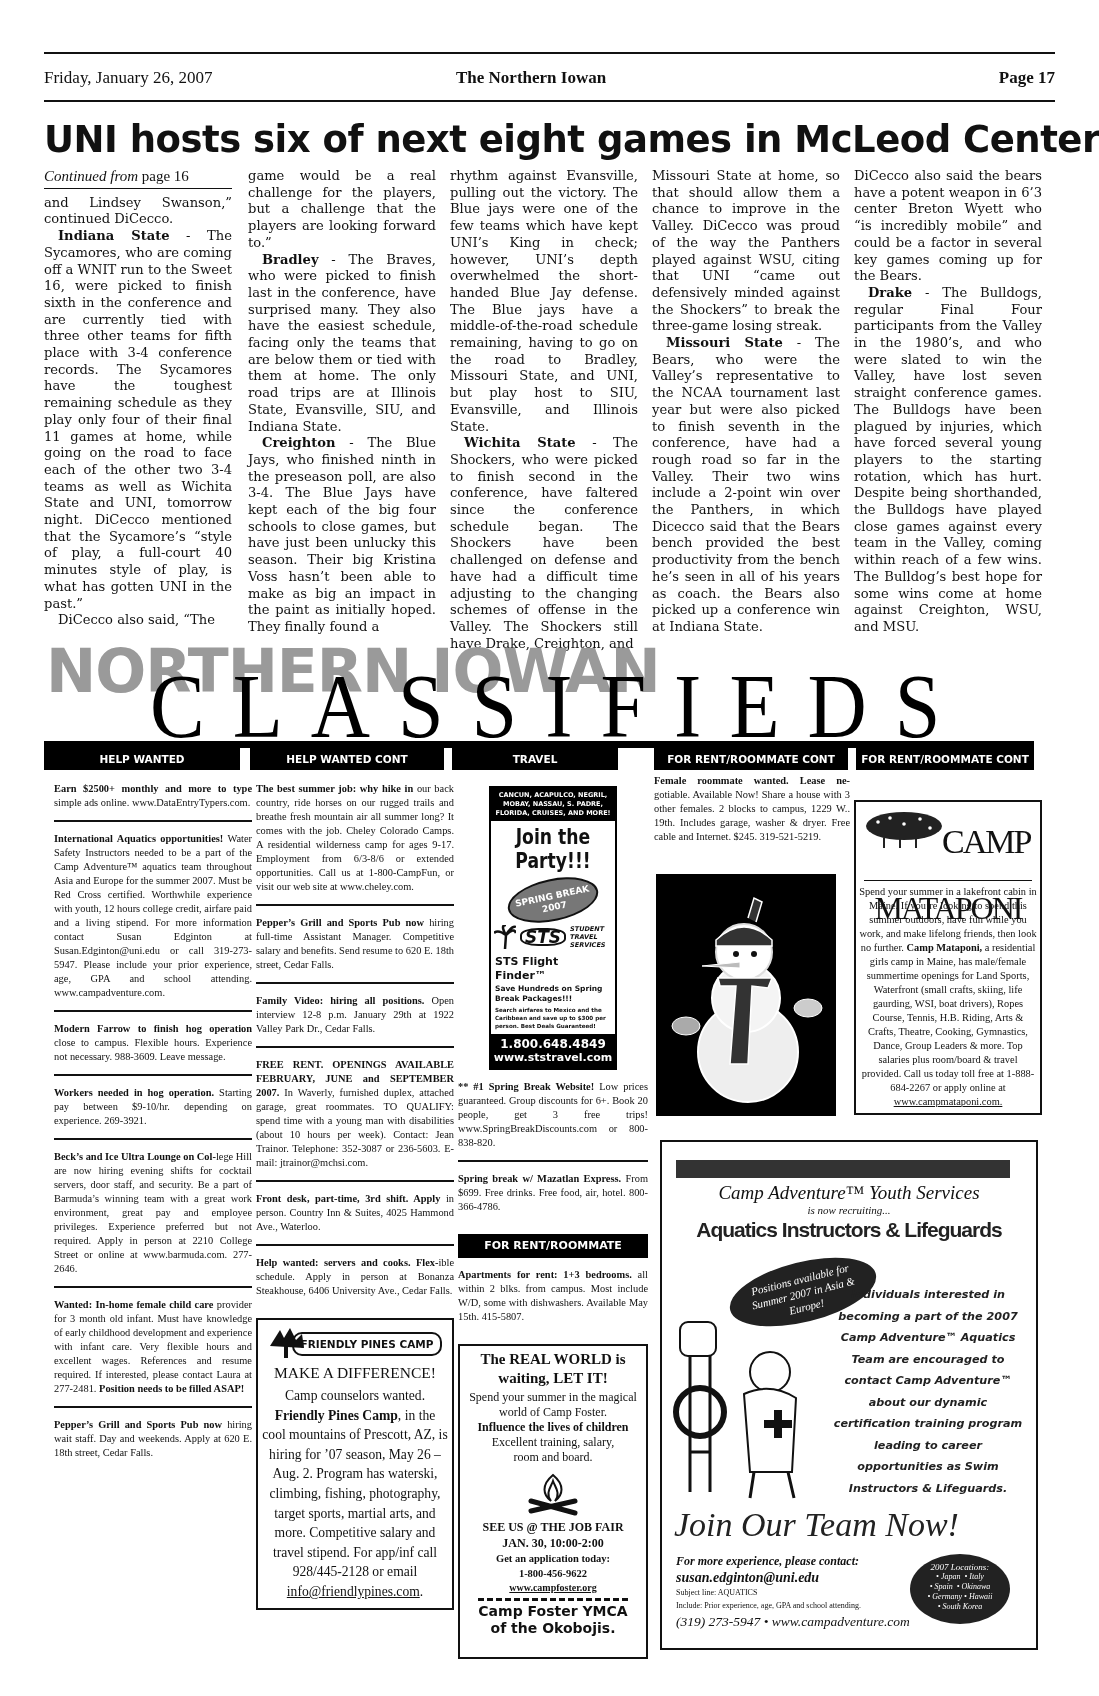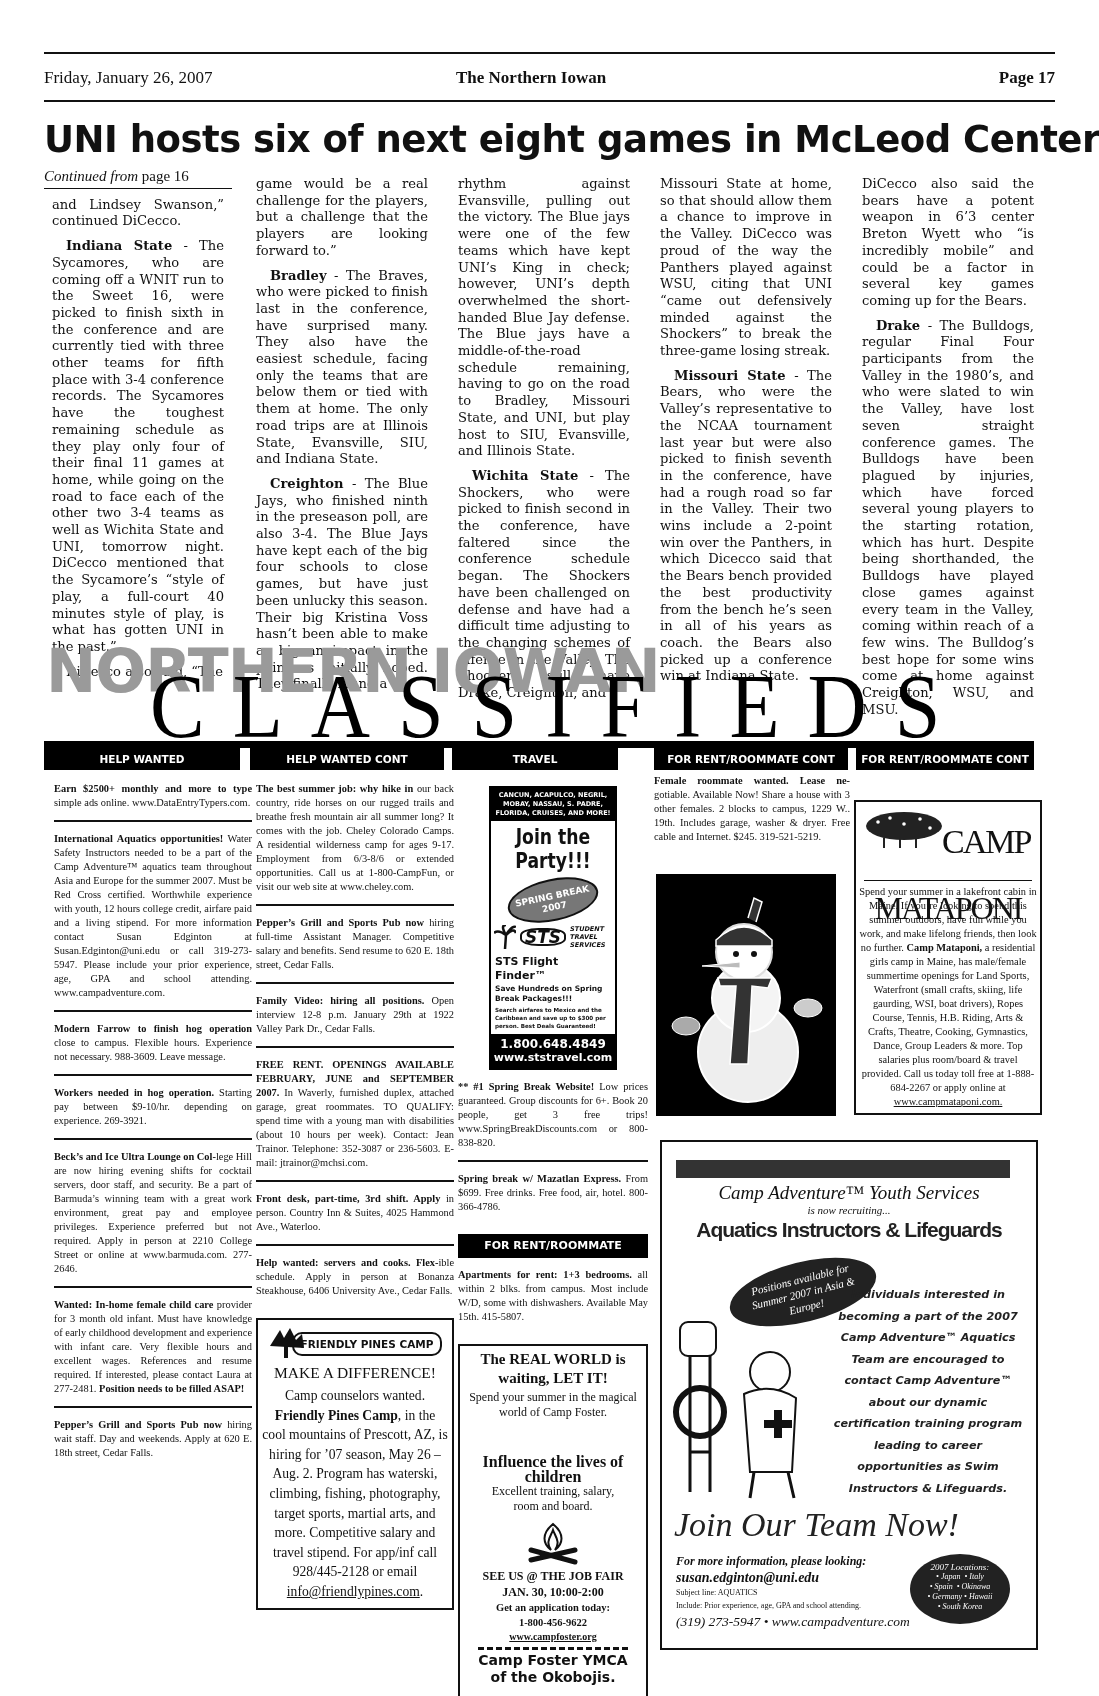--- a/index.html
+++ b/index.html
@@ -3,21 +3,21 @@
 <meta charset="utf-8">
 <style>
   html,body{margin:0;padding:0;background:#fff;}
   body{width:1099px;height:1696px;position:relative;overflow:hidden;color:#111;font-family:"DejaVu Serif",serif;}
   .abs{position:absolute;}
   .rule{position:absolute;left:44px;width:1011px;height:2px;background:#111;}
   .hdr{position:absolute;top:66px;left:44px;width:1011px;height:26px;font-family:"Liberation Serif",serif;font-size:17px;}
   .hdr span{position:absolute;top:2px;}
   .headline{position:absolute;top:118px;left:44px;width:1020px;font-family:"DejaVu Sans",sans-serif;font-weight:bold;font-size:37px;letter-spacing:-0.5px;white-space:nowrap;}
   .col{position:absolute;top:168px;width:188px;font-family:"DejaVu Serif",serif;font-size:13.1px;line-height:16.7px;text-align:justify;}
-  .col p{margin:8px;text-indent:14px;}
+  .col p{margin:0;text-indent:14px;}
   .col p.noind{text-indent:0;}
   .col b{font-weight:bold;}
   .contfrom{font-family:"Liberation Serif",serif;font-size:15px;border-bottom:1px solid #111;padding-bottom:3px;margin-bottom:6px;}
   .contfrom i{font-style:italic;}
   .brand{position:absolute;top:636px;left:46px;font-family:"DejaVu Sans",sans-serif;font-weight:bold;font-size:60px;color:#9a9a9a;letter-spacing:-1px;}
   .classifieds{position:absolute;top:654px;left:150px;font-family:"Liberation Serif",serif;font-size:82px;letter-spacing:28px;color:#000;transform:scaleY(1.12);transform-origin:top left;}
   .catbar{position:absolute;top:748px;height:22px;background:#000;color:#fff;font-family:"DejaVu Sans",sans-serif;font-weight:bold;font-size:10.5px;text-align:center;line-height:26px;}
   .catbar.tall{top:741px;height:29px;line-height:36px;}
   .ccol{position:absolute;width:198px;font-family:"Liberation Serif",serif;font-size:10.4px;line-height:14px;text-align:justify;}
   .ad{padding-bottom:10px;margin-bottom:10px;border-bottom:2px solid #111;}
@@ -138,21 +138,21 @@
     </div>
   </div>
   <div class="ad"><b>** #1 Spring Break Website!</b><span> Low prices guaranteed. Group discounts for 6+. Book 20 people, get 3 free trips! www.SpringBreakDiscounts.com or 800-838-820.</span></div>
   <div class="ad last" style="margin-bottom:0;"><b>Spring break w/ Mazatlan Express.</b><span> From $699. Free drinks. Free food, air, hotel. 800-366-4786.</span></div>
   <div class="subbar">FOR RENT/ROOMMATE</div>
   <div class="ad last"><b>Apartments for rent: 1+3 bedrooms.</b><span> all within 2 blks. from campus. Most include W/D, some with dishwashers. Available May 15th. 415-5807.</span></div>
 
   <div class="box" style="padding:4px 2px 20px;">
     <div style="font-weight:bold;font-size:15px;line-height:19px;padding:0 8px;">The REAL WORLD is waiting, LET IT!</div>
     <div style="font-size:12px;line-height:15px;margin-top:2px;">Spend your summer in the magical world of Camp Foster.</div>
-    <div style="font-size:16px;line-height:15px;font-weight:bold;margin-top:34px;">Influence the lives of children</div>
+    <div style="font-size:12px;line-height:15px;font-weight:bold;">Influence the lives of children</div>
     <div style="font-size:12px;line-height:15px;padding:0 24px;">Excellent training, salary, room and board.</div>
     <svg width="60" height="46" style="margin:6px auto 2px;display:block;">
         <path d="M30 4 C18 14 20 24 28 30 C22 22 28 16 30 10 C32 16 38 22 32 30 C40 24 42 14 30 4 Z" fill="none" stroke="#111" stroke-width="2"></path>
         <path d="M8 40 L52 30 M8 30 L52 42" stroke="#111" stroke-width="5" stroke-linecap="round"></path>
       </svg>
     <div style="font-weight:bold;font-size:12px;line-height:16px;">SEE US @ THE JOB FAIR</div>
     <div style="font-weight:bold;font-size:12px;line-height:16px;">JAN. 30, 10:00-2:00</div>
     <div style="font-weight:bold;font-size:10.5px;line-height:15px;">Get an application today:</div>
     <div style="font-weight:bold;font-size:10.5px;line-height:15px;">1-800-456-9622</div>
     <a class="u" style="font-weight:bold;font-size:10px;display:block;">www.campfoster.org</a>
@@ -208,21 +208,21 @@
     <rect x="10" y="20" width="36" height="34" rx="8" fill="none" stroke="#111" stroke-width="2"></rect>
     <path d="M20 54 V190 M40 54 V190 M20 150 H40" stroke="#111" stroke-width="3"></path>
     <circle cx="30" cy="110" r="24" fill="none" stroke="#111" stroke-width="6"></circle>
     <circle cx="100" cy="70" r="20" fill="#fff" stroke="#111" stroke-width="2"></circle>
     <path d="M74 92 Q100 80 126 96 L122 170 L80 170 Z" fill="#fff" stroke="#111" stroke-width="2"></path>
     <path d="M94 118 h10 v-10 h8 v10 h10 v8 h-10 v10 h-8 v-10 h-10 z" fill="#111"></path>
     <path d="M84 170 L80 196 M118 170 L124 196" stroke="#111" stroke-width="3"></path>
   </svg>
   <div style="position:absolute;left:168px;top:142px;width:196px;text-align:center;font-family:'DejaVu Sans',sans-serif;font-style:italic;font-weight:bold;font-size:11.2px;line-height:21.5px;color:#222;">Individuals interested in becoming a part of the 2007 Camp Adventure™ Aquatics Team are encouraged to contact Camp Adventure™ about our dynamic certification training program leading to career opportunities as Swim Instructors &amp; Lifeguards.</div>
   <div style="position:absolute;left:12px;top:364px;font-style:italic;font-size:34px;color:#222;">Join Our Team Now!</div>
-  <div style="position:absolute;left:14px;top:412px;font-style:italic;font-weight:bold;font-size:12px;">For more information, please looking:</div>
+  <div style="position:absolute;left:14px;top:412px;font-style:italic;font-weight:bold;font-size:12px;">For more experience, please contact:</div>
   <div style="position:absolute;left:14px;top:428px;font-style:italic;font-weight:bold;font-size:14px;">susan.edginton@uni.edu</div>
   <div style="position:absolute;left:14px;top:446px;font-size:8px;">Subject line: AQUATICS</div>
   <div style="position:absolute;left:14px;top:459px;font-size:8px;">Include: Prior experience, age, GPA and school attending.</div>
   <div style="position:absolute;left:14px;top:472px;font-style:italic;font-size:13.5px;">(319) 273-5947 • www.campadventure.com</div>
   <div style="position:absolute;left:248px;top:412px;width:100px;height:70px;border-radius:50%;background:#222;color:#fff;font-style:italic;font-size:8px;line-height:10px;text-align:center;padding-top:8px;box-sizing:border-box;">
     <div style="font-size:9px;">2007 Locations:</div>
     <div><span>• Japan</span>&nbsp;&nbsp;<span>• Italy</span></div>
     <div><span>• Spain</span>&nbsp;&nbsp;<span>• Okinawa</span></div>
     <div><span>• Germany</span>&nbsp;<span>• Hawaii</span></div>
     <div>• South Korea</div>

